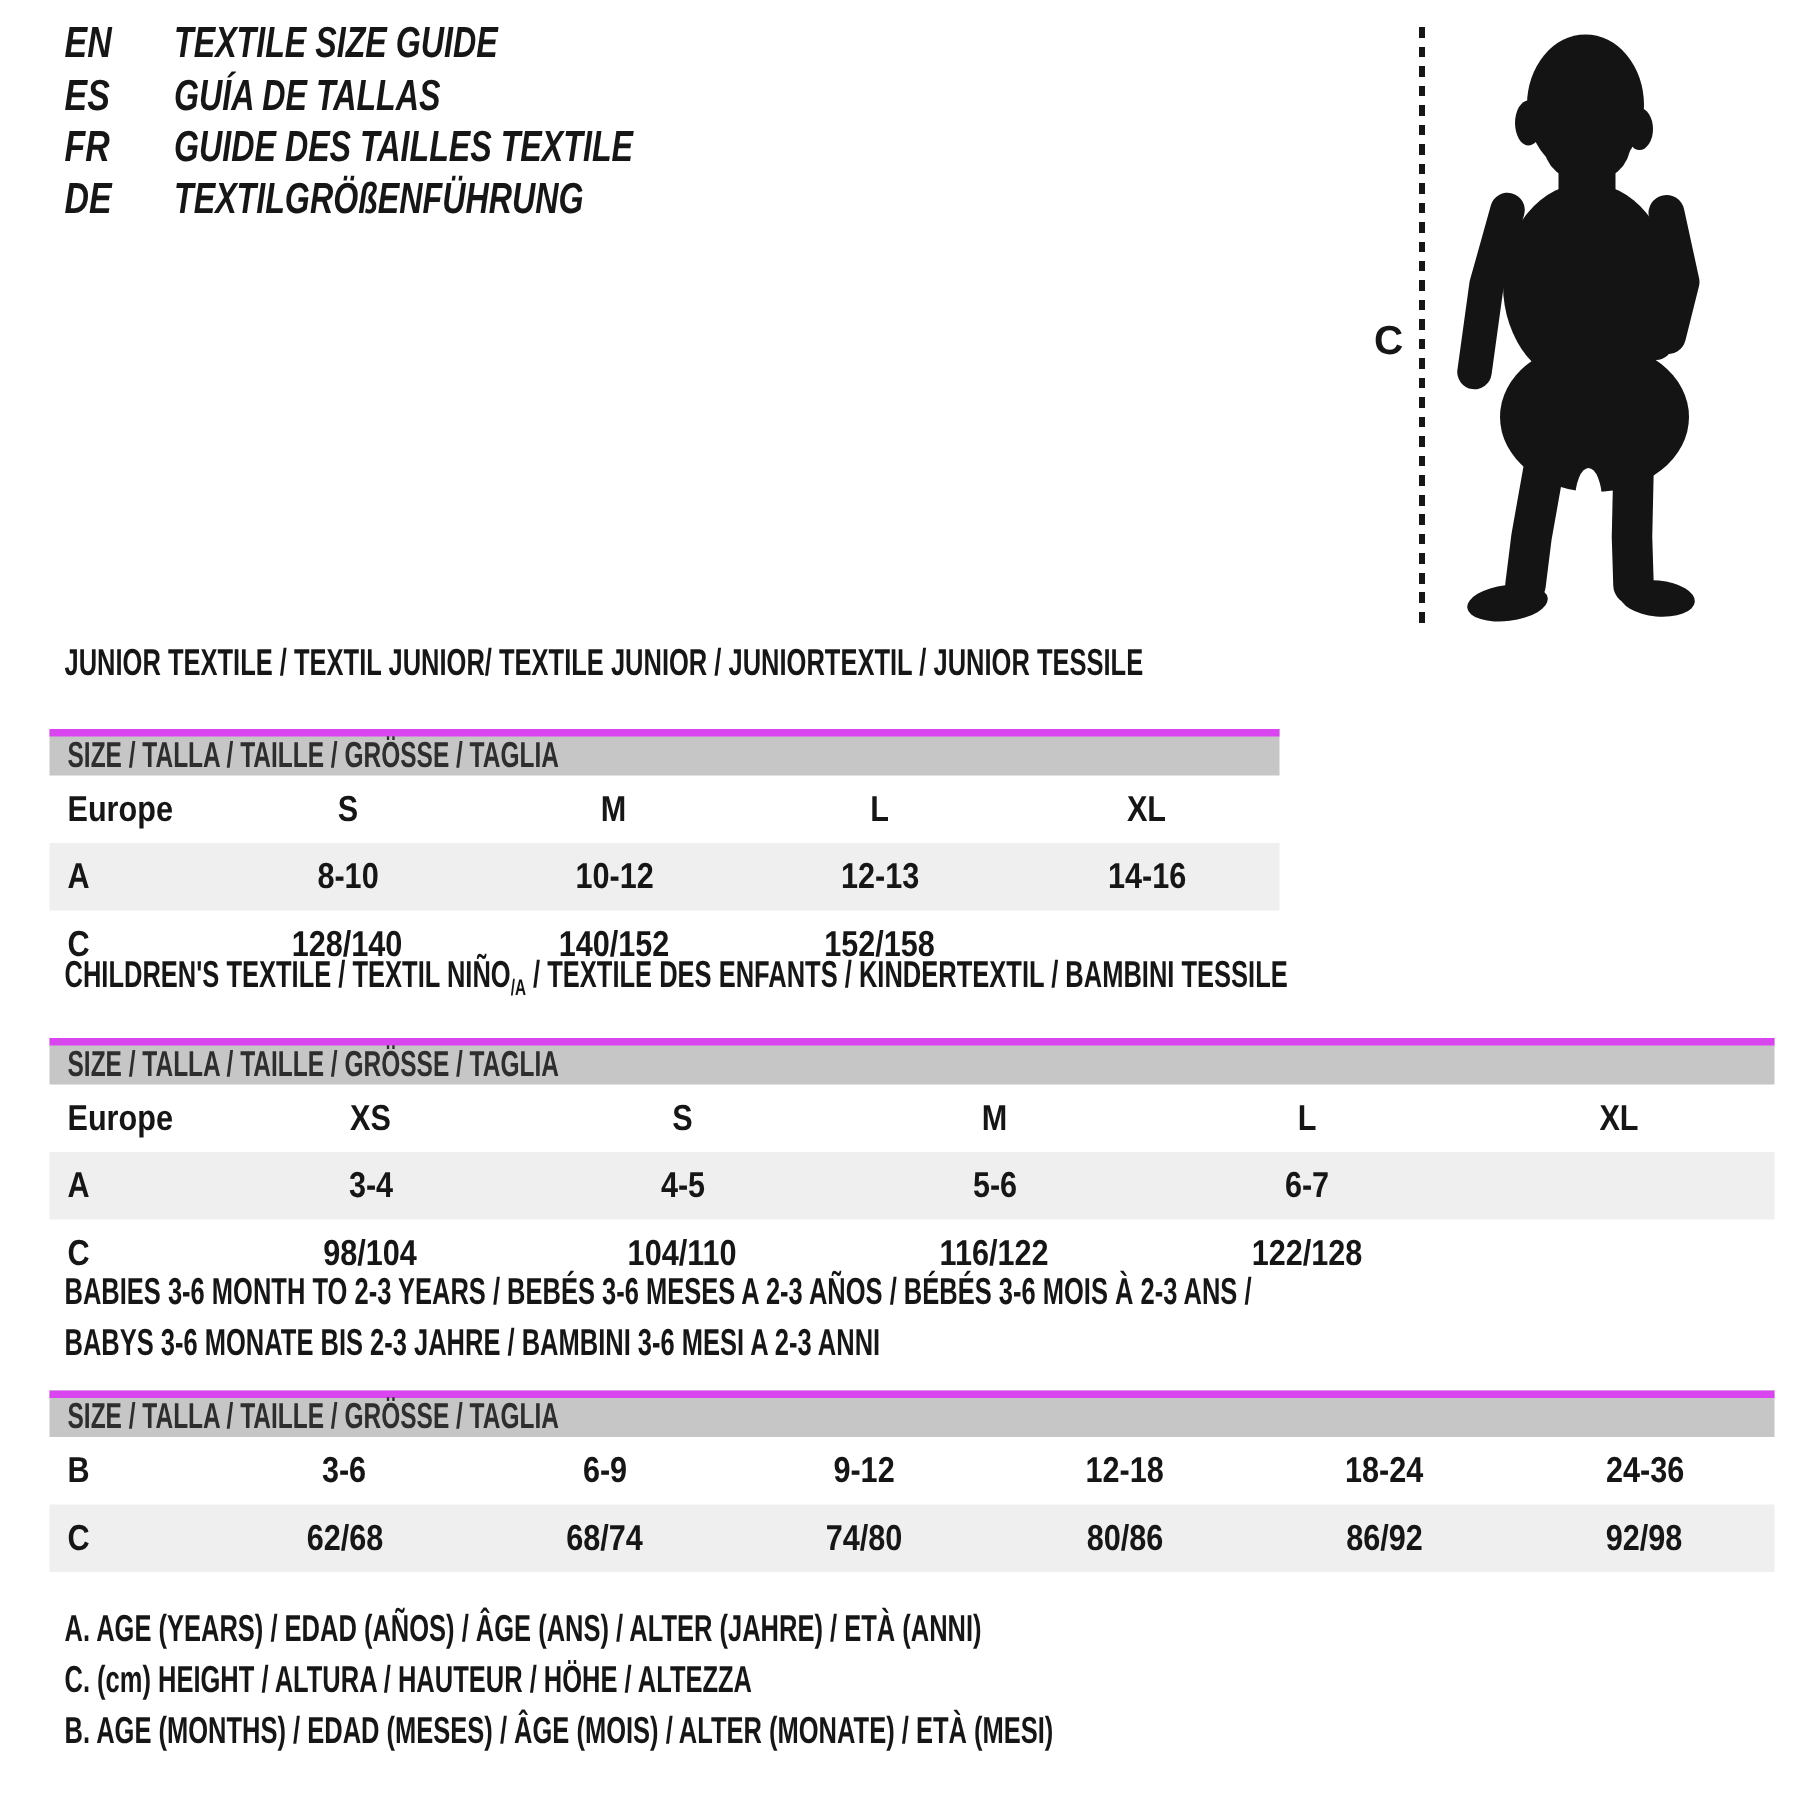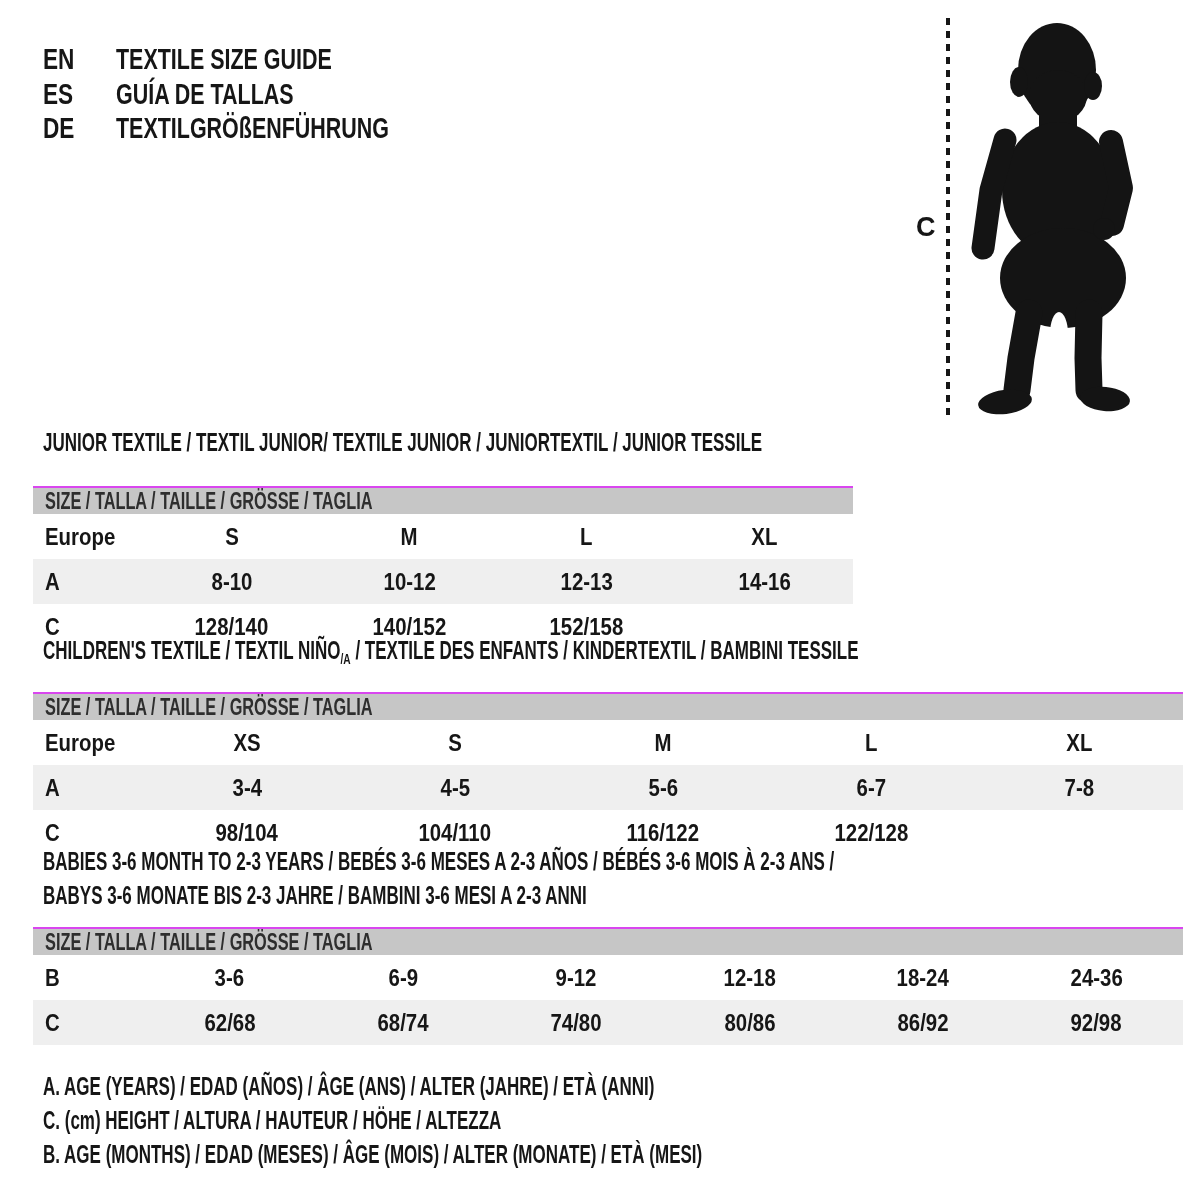--- a/index.html
+++ b/index.html
@@ -2,37 +2,37 @@
 <html><head>
 <meta charset="utf-8">
 <style>
   html,body{margin:0;padding:0;background:#ffffff;}
   .page{
     position:relative;width:1200px;height:1200px;background:#ffffff;
     font-family:"Liberation Sans",sans-serif;font-weight:bold;color:#161616;
     overflow:hidden;
   }
   
-  .lang{position:absolute;left:43px;top:42px;}
+  .lang{position:absolute;left:43px;top:12px;font-style:italic;}
   .lang-row{display:flex;height:34.7px;line-height:34.7px;align-items:baseline;}
   .t-code{display:inline-block;width:73px;font-size:29px;transform:scaleX(.78);transform-origin:0 50%;}
   .t-lang{display:inline-block;font-size:29px;transform:scaleX(.74);transform-origin:0 50%;white-space:nowrap;}
   
   .dash{position:absolute;left:946px;top:18px;width:4px;height:399px;
         background:repeating-linear-gradient(to bottom,#161616 0 7px,transparent 7px 13px);}
   .c-label{position:absolute;left:916px;top:212px;font-size:27px;}
   .toddler{position:absolute;left:965px;top:18px;}
   
   .sec-title{position:absolute;left:43px;white-space:nowrap;line-height:25px;}
   .t-title{display:inline-block;font-size:25px;transform:scaleX(.68);transform-origin:0 50%;white-space:nowrap;}
   .title-2line .line{height:34px;line-height:34px;}
   .sub{font-size:15px;vertical-align:-5px;}
   
   .tbl{position:absolute;left:33px;}
-  .size-bar{height:26px;background:#c6c6c6;border-top:2px solid #d946ef;display:flex;align-items:center;padding-left:12px;}
+  .size-bar{height:26px;background:#c6c6c6;border-top:5px solid #d946ef;display:flex;align-items:center;padding-left:12px;}
   .t-bar{display:inline-block;font-size:24px;transform:scaleX(.68);transform-origin:0 50%;white-space:nowrap;color:#2e2e2e;}
   .row{display:grid;height:45px;}
   .g4{grid-template-columns:110px repeat(4,1fr);}
   .g5{grid-template-columns:110px repeat(5,1fr);}
   .g6{grid-template-columns:110px repeat(6,1fr);}
   .row.shade{background:#efefef;}
   .cell{display:flex;align-items:center;justify-content:center;}
   .cell.lbl{justify-content:flex-start;padding-left:12px;}
   .t-cell{display:inline-block;font-size:24px;transform:scaleX(.85);transform-origin:50% 50%;white-space:nowrap;}
   .t-cell.lo{transform-origin:0 50%;}
@@ -47,20 +47,24 @@
 <div class="page">
 
   <div class="lang">
     <div class="lang-row">
         <span class="t-code">EN</span>
         <span class="t-lang">TEXTILE SIZE GUIDE</span>
       </div>
     <div class="lang-row">
         <span class="t-code">ES</span>
         <span class="t-lang">GUÍA DE TALLAS</span>
+      </div>
+    <div class="lang-row">
+        <span class="t-code">FR</span>
+        <span class="t-lang">GUIDE DES TAILLES TEXTILE</span>
       </div>
     <div class="lang-row">
         <span class="t-code">DE</span>
         <span class="t-lang">TEXTILGRÖßENFÜHRUNG</span>
       </div>
   </div>
 
   <div class="dash"></div>
   <span class="c-label">C</span>
   <svg class="toddler" width="170" height="400" viewBox="0 0 170 400">
@@ -182,23 +186,20 @@
         </div>
       <div class="cell">
           <span class="t-cell">4-5</span>
         </div>
       <div class="cell">
           <span class="t-cell">5-6</span>
         </div>
       <div class="cell">
           <span class="t-cell">6-7</span>
         </div>
-      <div class="cell">
-          <span class="t-cell">7-8</span>
-        </div>
     </div>
     <div class="row g5">
       <div class="cell lbl">
           <span class="t-cell lo">C</span>
         </div>
       <div class="cell">
           <span class="t-cell">98/104</span>
         </div>
       <div class="cell">
           <span class="t-cell">104/110</span>

